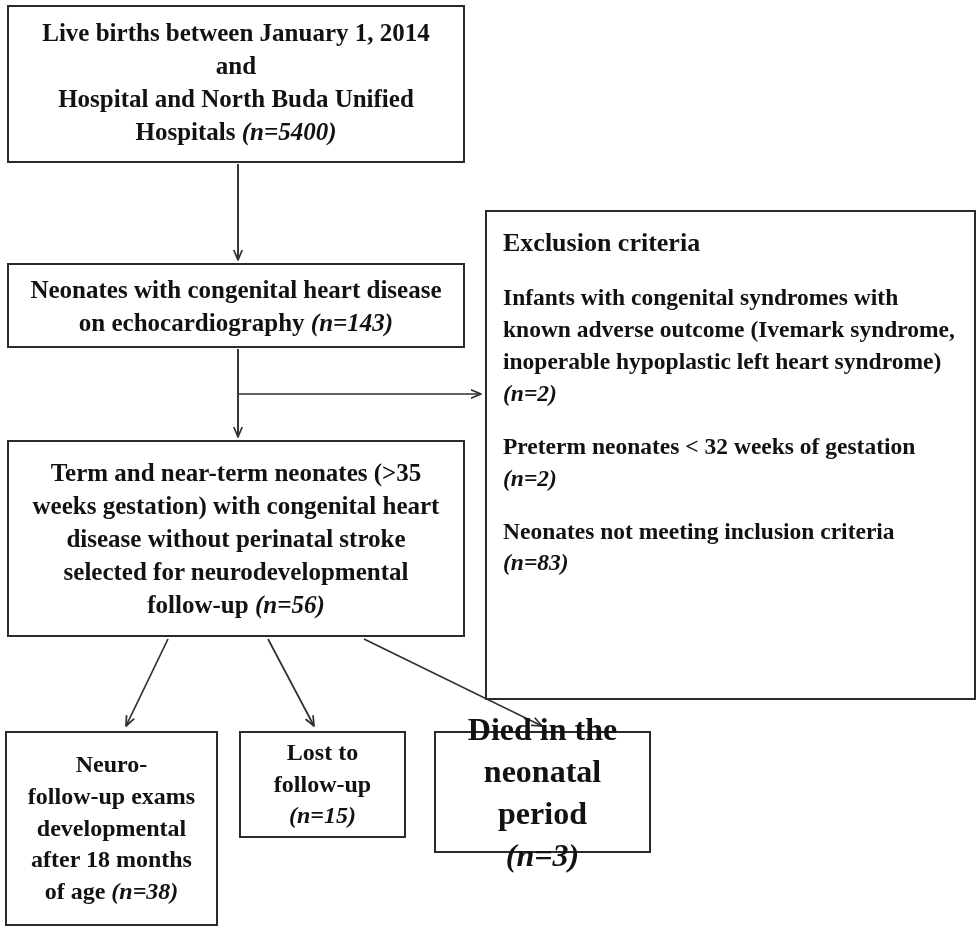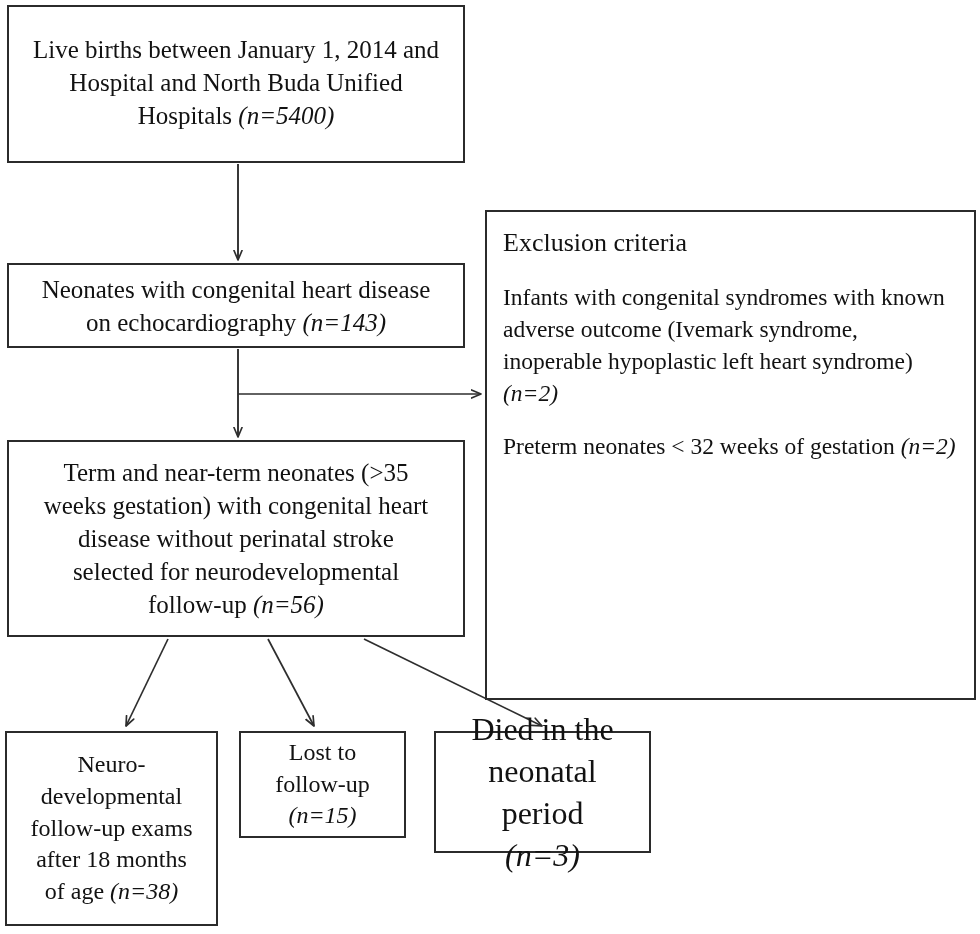--- a/index.html
+++ b/index.html
@@ -9,20 +9,21 @@
     background: #ffffff;
   }
   #canvas {
     position: relative;
     width: 980px;
     height: 934px;
     background: #ffffff;
     font-family: "Liberation Serif", "DejaVu Serif", serif;
     color: #121212;
     overflow: hidden;
+    font-weight: bold;
   }
   .box {
     position: absolute;
     box-sizing: border-box;
     border: 2px solid #2b2b2b;
     background: #ffffff;
     display: flex;
     flex-direction: column;
     justify-content: center;
     z-index: 2;
@@ -137,34 +138,35 @@
 
   <div class="box center-text" id="box-chd-echo">
     <span class="line">Neonates with congenital heart disease</span>
     <span class="line"><span>on echocardiography </span><span class="ital">(n=143)</span></span>
   </div>
 
   <div class="box left-text" id="box-exclusion">
     <div class="heading">Exclusion criteria</div>
     <div class="crit"><span>Infants with congenital syndromes with known adverse outcome (Ivemark syndrome, inoperable hypoplastic left heart syndrome) </span><span class="ital">(n=2)</span></div>
     <div class="crit"><span>Preterm neonates &lt; 32 weeks of gestation </span><span class="ital">(n=2)</span></div>
+    <div class="crit"><span>Neonates not meeting inclusion criteria </span><span class="ital">(n=83)</span></div>
   </div>
 
   <div class="box center-text" id="box-term-neonates">
     <span class="line">Term and near-term neonates (&gt;35</span>
     <span class="line">weeks gestation) with congenital heart</span>
     <span class="line">disease without perinatal stroke</span>
     <span class="line">selected for neurodevelopmental</span>
     <span class="line"><span>follow-up </span><span class="ital">(n=56)</span></span>
   </div>
 
   <div class="box center-text" id="box-followup-exams">
     <span class="line">Neuro-</span>
+    <span class="line">follow-up exams</span>
     <span class="line">developmental</span>
-    <span class="line">follow-up exams</span>
     <span class="line">after 18 months</span>
     <span class="line"><span>of age </span><span class="ital">(n=38)</span></span>
   </div>
 
   <div class="box center-text" id="box-lost">
     <span class="line">Lost to</span>
     <span class="line">follow-up</span>
     <span class="line ital">(n=15)</span>
   </div>
 

